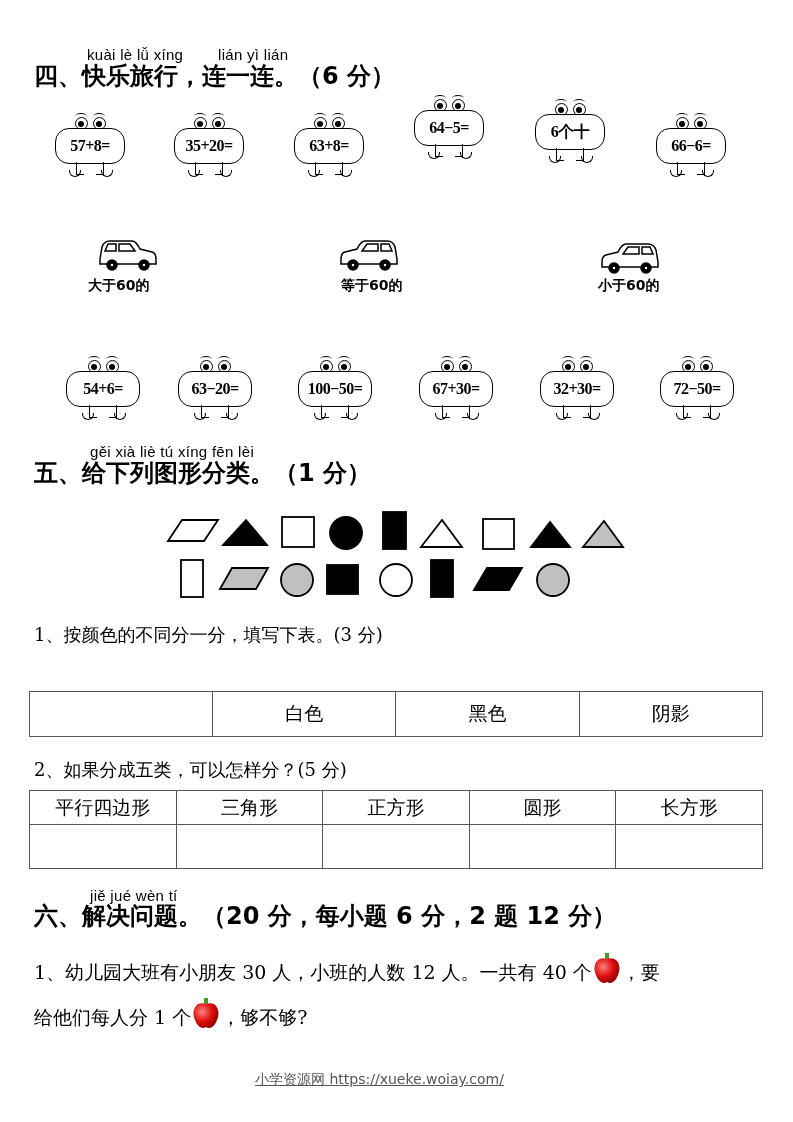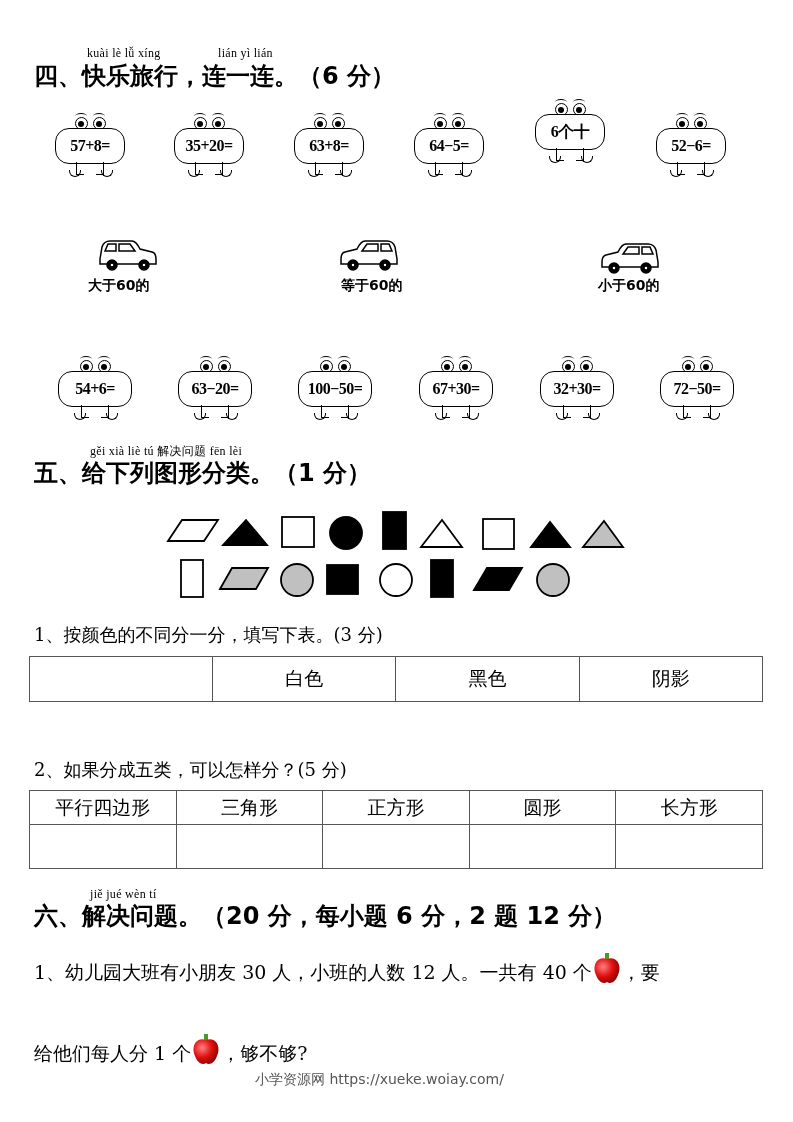--- a/index.html
+++ b/index.html
@@ -1,19 +1,19 @@
 <!DOCTYPE html>
 <html><head>
 <meta charset="utf-8">
 <style>
   html, body { margin:0; padding:0; background:#ffffff; }
   body { width:793px; height:1122px; position:relative; overflow:hidden;
          font-family:"DejaVu Serif","Liberation Serif",serif; color:#000; }
   .abs { position:absolute; }
-  .pinyin { font-family:Liberation Serif, serif; font-size:12px; letter-spacing:0.3px; white-space:nowrap; }
+  .pinyin { font-family:Liberation Sans, sans-serif; font-size:15px; letter-spacing:0.3px; white-space:nowrap; }
   .heading { font-family:"DejaVu Sans","Liberation Sans",sans-serif; font-weight:bold; font-size:24px; white-space:nowrap; }
   .monster { position:absolute; width:78px; height:72px; }
   .monster .eye { position:absolute; top:4px; width:13px; height:13px; border:1.6px solid #000; border-radius:50%; background:#fff; box-sizing:border-box; }
   .monster .eye::after { content:""; position:absolute; left:2px; top:3px; width:6px; height:6px; border-radius:50%; background:#000; }
   .monster .brow { position:absolute; top:0; width:12px; height:5px; border-top:1.6px solid #000; border-radius:50% 50% 0 0; }
   .monster .body { position:absolute; left:4px; right:4px; top:15px; height:34px; border:1.8px solid #000; border-radius:14px; background:#fff;
                    display:flex; align-items:center; justify-content:center; font-family:"Liberation Serif","DejaVu Serif",serif; font-weight:bold; font-size:16px; white-space:nowrap; letter-spacing:-0.5px; }
   .monster .leg { position:absolute; top:49px; width:7px; height:12px; border:1.6px solid #000; border-top:none; }
   .monster .foot { position:absolute; top:57px; width:10px; height:6px; border:1.6px solid #000; border-radius:0 0 6px 6px; border-top:none; }
   .car-label { font-family:"DejaVu Sans","Liberation Sans",sans-serif; font-weight:bold; font-size:14px; white-space:nowrap; }
@@ -57,21 +57,21 @@
       <span class="brow" style="left:24px"></span>
       <span class="brow" style="left:42px"></span>
       <span class="eye" style="left:24px"></span>
       <span class="eye" style="left:42px"></span>
       <div class="body">63+8=</div>
       <span class="leg" style="left:25px;border-right:none;"></span>
       <span class="leg" style="left:45px;border-left:none;"></span>
       <span class="foot" style="left:18px;"></span>
       <span class="foot" style="left:50px;"></span>
     </div>
-    <div class="monster" style="left: 410px; top: 113px; width: 78px;">
+    <div class="monster" style="left: 410px; top: 95px; width: 78px;">
       <span class="brow" style="left:24px"></span>
       <span class="brow" style="left:42px"></span>
       <span class="eye" style="left:24px"></span>
       <span class="eye" style="left:42px"></span>
       <div class="body">64−5=</div>
       <span class="leg" style="left:25px;border-right:none;"></span>
       <span class="leg" style="left:45px;border-left:none;"></span>
       <span class="foot" style="left:18px;"></span>
       <span class="foot" style="left:50px;"></span>
     </div>
@@ -84,21 +84,21 @@
       <span class="leg" style="left:25px;border-right:none;"></span>
       <span class="leg" style="left:45px;border-left:none;"></span>
       <span class="foot" style="left:18px;"></span>
       <span class="foot" style="left:50px;"></span>
     </div>
     <div class="monster" style="left: 652px; top: 113px; width: 78px;">
       <span class="brow" style="left:24px"></span>
       <span class="brow" style="left:42px"></span>
       <span class="eye" style="left:24px"></span>
       <span class="eye" style="left:42px"></span>
-      <div class="body">52−6=</div>
+      <div class="body">66−6=</div>
       <span class="leg" style="left:25px;border-right:none;"></span>
       <span class="leg" style="left:45px;border-left:none;"></span>
       <span class="foot" style="left:18px;"></span>
       <span class="foot" style="left:50px;"></span>
     </div>
   </div>
 
 <div>
   <div class="abs" style="left:96px;top:237px;">
     <svg width="62" height="34" viewBox="0 0 62 34">
@@ -137,21 +137,21 @@
           <circle cx="48" cy="28" r="5" fill="#000"></circle>
           <circle cx="16" cy="28" r="2" fill="#fff"></circle>
           <circle cx="48" cy="28" r="2" fill="#fff"></circle>
         </g>
       </svg>
   </div>
   <div class="abs car-label" style="left:598px;top:277px;">小于60的</div>
 </div>
 
 <div id="bottom-monsters">
-    <div class="monster" style="left: 54px; top: 356px; width: 82px;">
+    <div class="monster" style="left: 62px; top: 356px; width: 82px;">
       <span class="brow" style="left:26px"></span>
       <span class="brow" style="left:44px"></span>
       <span class="eye" style="left:26px"></span>
       <span class="eye" style="left:44px"></span>
       <div class="body">54+6=</div>
       <span class="leg" style="left:27px;border-right:none;"></span>
       <span class="leg" style="left:47px;border-left:none;"></span>
       <span class="foot" style="left:20px;"></span>
       <span class="foot" style="left:52px;"></span>
     </div>
@@ -205,21 +205,21 @@
       <span class="eye" style="left:26px"></span>
       <span class="eye" style="left:44px"></span>
       <div class="body">72−50=</div>
       <span class="leg" style="left:27px;border-right:none;"></span>
       <span class="leg" style="left:47px;border-left:none;"></span>
       <span class="foot" style="left:20px;"></span>
       <span class="foot" style="left:52px;"></span>
     </div>
   </div>
 
-<div class="abs pinyin" style="left:90px;top:443px;">gěi xià liè  tú 解决问题 fēn lèi</div>
+<div class="abs pinyin" style="left:90px;top:443px;">gěi xià liè  tú xíng fēn lèi</div>
 <div class="abs heading" style="left:34px;top:457px;">五、给下列图形分类。（1 分）</div>
 
 <div>
   <svg class="abs" style="left:160px;top:505px;" width="480" height="100" viewBox="0 0 480 100">
 
     <g stroke="#000" stroke-width="1.8">
         <polygon points="8,36 22,15 58,15 44,36" fill="#fff"></polygon>
       </g>
     <g stroke="#000" stroke-width="1.8">
         <polygon points="63,40 86,15 107,40" fill="#000"></polygon>
@@ -268,21 +268,21 @@
         <polygon points="314,85 327,63 362,63 349,85" fill="#000"></polygon>
       </g>
     <g stroke="#000" stroke-width="1.8">
         <circle cx="393" cy="75" r="16" fill="#c0c0c0"></circle>
       </g>
   </svg>
 </div>
 
 <div class="abs q-text" style="left:34px;top:623px;">1、按颜色的不同分一分，填写下表。(3 分)</div>
 
-<table class="grid" style="left:29px;top:656px;width:734px;">
+<table class="grid" style="left:29px;top:691px;width:734px;">
   <tbody>
       <tr style="height:45px;">
     <td style="width:183px;"></td>
     <td style="width:183px;">白色</td>
     <td style="width:183px;">黑色</td>
     <td style="width:183px;">阴影</td>
   </tr>
 </tbody>
   </table>
 
@@ -316,27 +316,27 @@
           <radialGradient id="ag1" cx="35%" cy="35%" r="70%">
             <stop offset="0%" stop-color="#ff8080"></stop>
             <stop offset="55%" stop-color="#e01010"></stop>
             <stop offset="100%" stop-color="#900000"></stop>
           </radialGradient>
         </defs>
         <rect x="13" y="0" width="4" height="7" fill="#4a9a2a"></rect>
         <path d="M15 6 C4 2 0 14 4 22 C7 30 12 31 15 29 C18 31 23 30 26 22 C30 14 26 2 15 6 Z" fill="url(#ag1)"></path>
       </svg></span><span>，要</span>
 </div>
-<div class="abs q-text" style="left:34px;top:998px;font-size:19px;margin-top:36px;">
+<div class="abs q-text" style="left:34px;top:998px;font-size:19px;">
   <span>给他们每人分 1 个</span><span class="apple"><svg width="30" height="32" viewBox="0 0 30 32">
         <defs>
           <radialGradient id="ag2" cx="35%" cy="35%" r="70%">
             <stop offset="0%" stop-color="#ff8080"></stop>
             <stop offset="55%" stop-color="#e01010"></stop>
             <stop offset="100%" stop-color="#900000"></stop>
           </radialGradient>
         </defs>
         <rect x="13" y="0" width="4" height="7" fill="#4a9a2a"></rect>
         <path d="M15 6 C4 2 0 14 4 22 C7 30 12 31 15 29 C18 31 23 30 26 22 C30 14 26 2 15 6 Z" fill="url(#ag2)"></path>
       </svg></span><span>，够不够?</span>
 </div>
 
-<div class="abs footer" style="left:255px;top:1071px;">小学资源网 https://xueke.woiay.com/</div>
+<div class="abs footer" style="left:255px;top:1071px;text-decoration:underline;">小学资源网 https://xueke.woiay.com/</div>
 
 </body></html>

